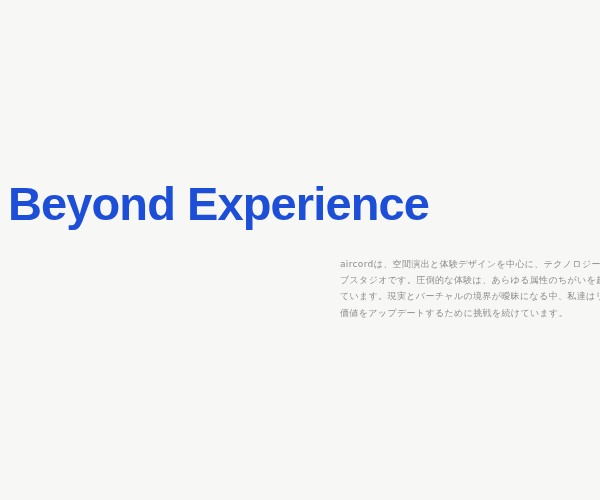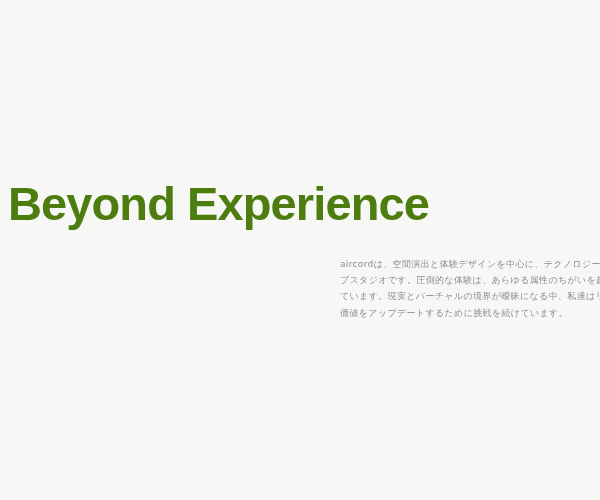--- a/index.html
+++ b/index.html
@@ -27,21 +27,21 @@
   .hero-heading {
     position: absolute;
     left: 8px;
     top: 176px;
     margin: 0;
     font-family: "Liberation Sans", "DejaVu Sans", sans-serif;
     font-size: 47px;
     font-weight: 600;
     line-height: 56px;
     letter-spacing: -0.9px;
-    color: #4d7c0f;
+    color: #1d4ed8;
     white-space: nowrap;
     -webkit-font-smoothing: antialiased;
   }
 
   
   .body-copy {
     position: absolute;
     left: 340px;
     top: 256px;
     width: 286px;           

